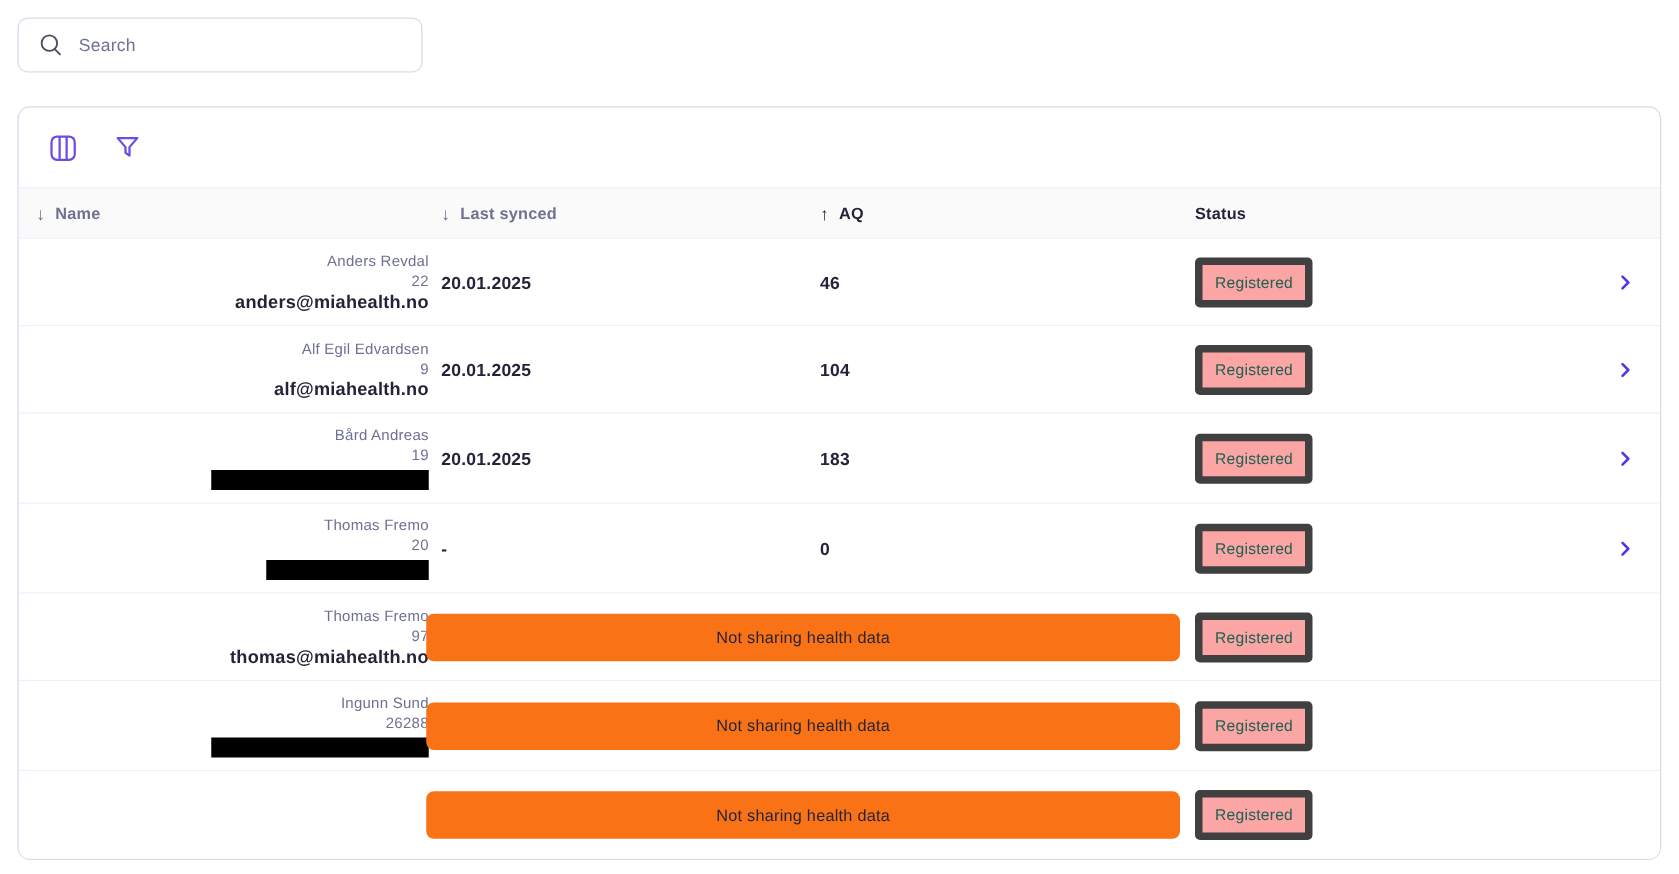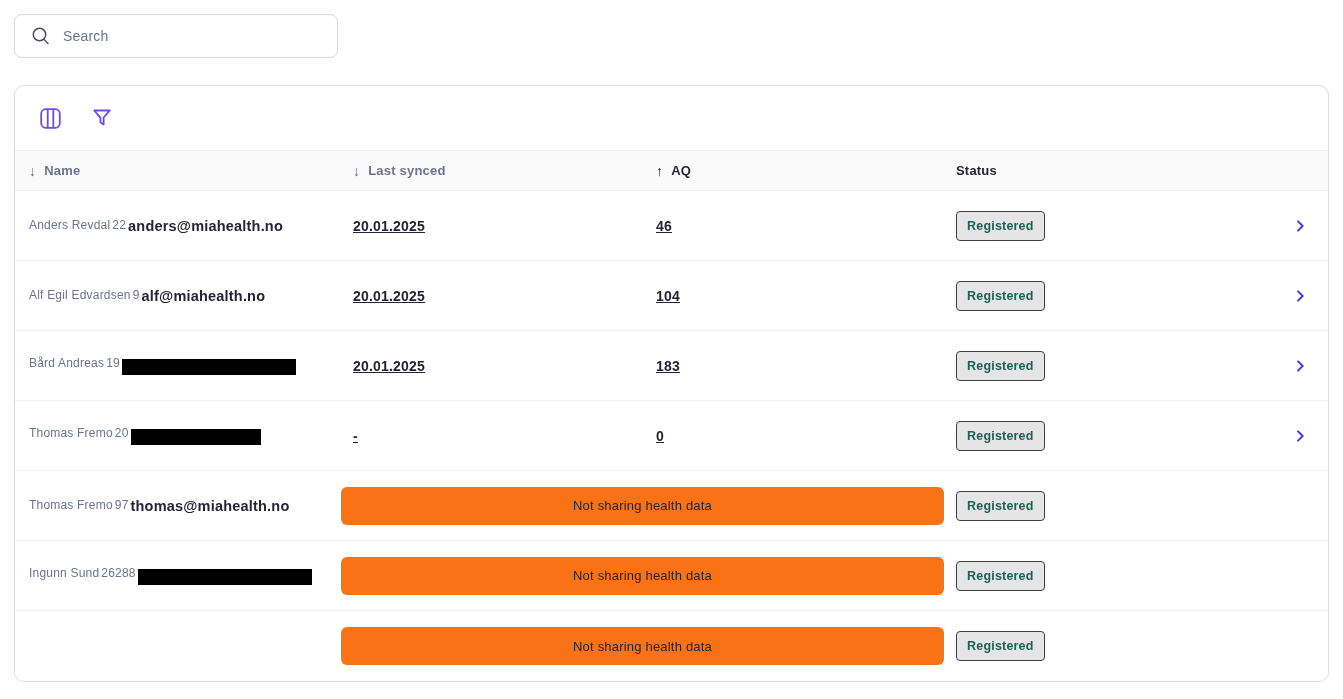--- a/index.html
+++ b/index.html
@@ -38,36 +38,36 @@
   .th-dark { color: #262338; }
   .sort-arrow { font-size: 14px; font-weight: normal; }
 
   
   .row {
     display: grid; grid-template-columns: 338px 303px 300px 1fr 56px;
     min-height: 70px; align-items: center; border-bottom: 1px solid #EFF0F6;
     background: #fff;
   }
   .row:last-child { border-bottom: none; }
-  .name-cell { padding: 10px 10px 10px 14px; display: flex; flex-direction: row; gap: 2px; }
+  .name-cell { padding: 10px 10px 10px 14px; display: flex; flex-direction: column; gap: 2px; align-items: flex-end; }
   .p-name { font-size: 12px; color: #6E7191; letter-spacing: .2px; }
   .p-id   { font-size: 12px; color: #6E7191; letter-spacing: .2px; }
   .p-email { font-size: 14.5px; color: #262338; font-weight: 600; letter-spacing: .2px; }
   .redact-bar { background: #000; height: 16px; margin-top: 3px; }
   .w174 { width: 174px; } .w130 { width: 130px; }
-  .cell-date, .cell-aq { font-size: 14px; font-weight: 600; color: #262338; letter-spacing: .2px; text-decoration: underline; }
+  .cell-date, .cell-aq { font-size: 14px; font-weight: 600; color: #262338; letter-spacing: .2px; }
   .notshare {
     grid-column: 2 / 4; background: #f97316; border-radius: 6px; height: 38px;
     display: flex; align-items: center; justify-content: center;
     font-size: 13px; color: #262338; letter-spacing: .2px;
     margin-left: -12px; margin-right: 12px; font-weight: 500;
   }
   .badge {
-    display: inline-block; background: #e5e5e5; border: 1px solid #404040; border-radius: 4px;
-    padding: 7px 10px; font-size: 12.5px; color: #1D6152; font-weight: 700; letter-spacing: .2px;
+    display: inline-block; background: #fca5a5; border: 6px solid #404040; border-radius: 4px;
+    padding: 7px 10px; font-size: 12.5px; color: #1D6152; font-weight: 400; letter-spacing: .2px;
   }
   .chev-cell { display: flex; align-items: center; justify-content: center; cursor: pointer; }
 </style>
 </head>
 <body>
 
 <div class="search-box">
   <span style="display:flex;">
     <svg width="20" height="20" viewBox="0 0 20 20" fill="none">
       <circle cx="8.5" cy="8.5" r="6.2" stroke="#4E4B66" stroke-width="1.5"></circle>

